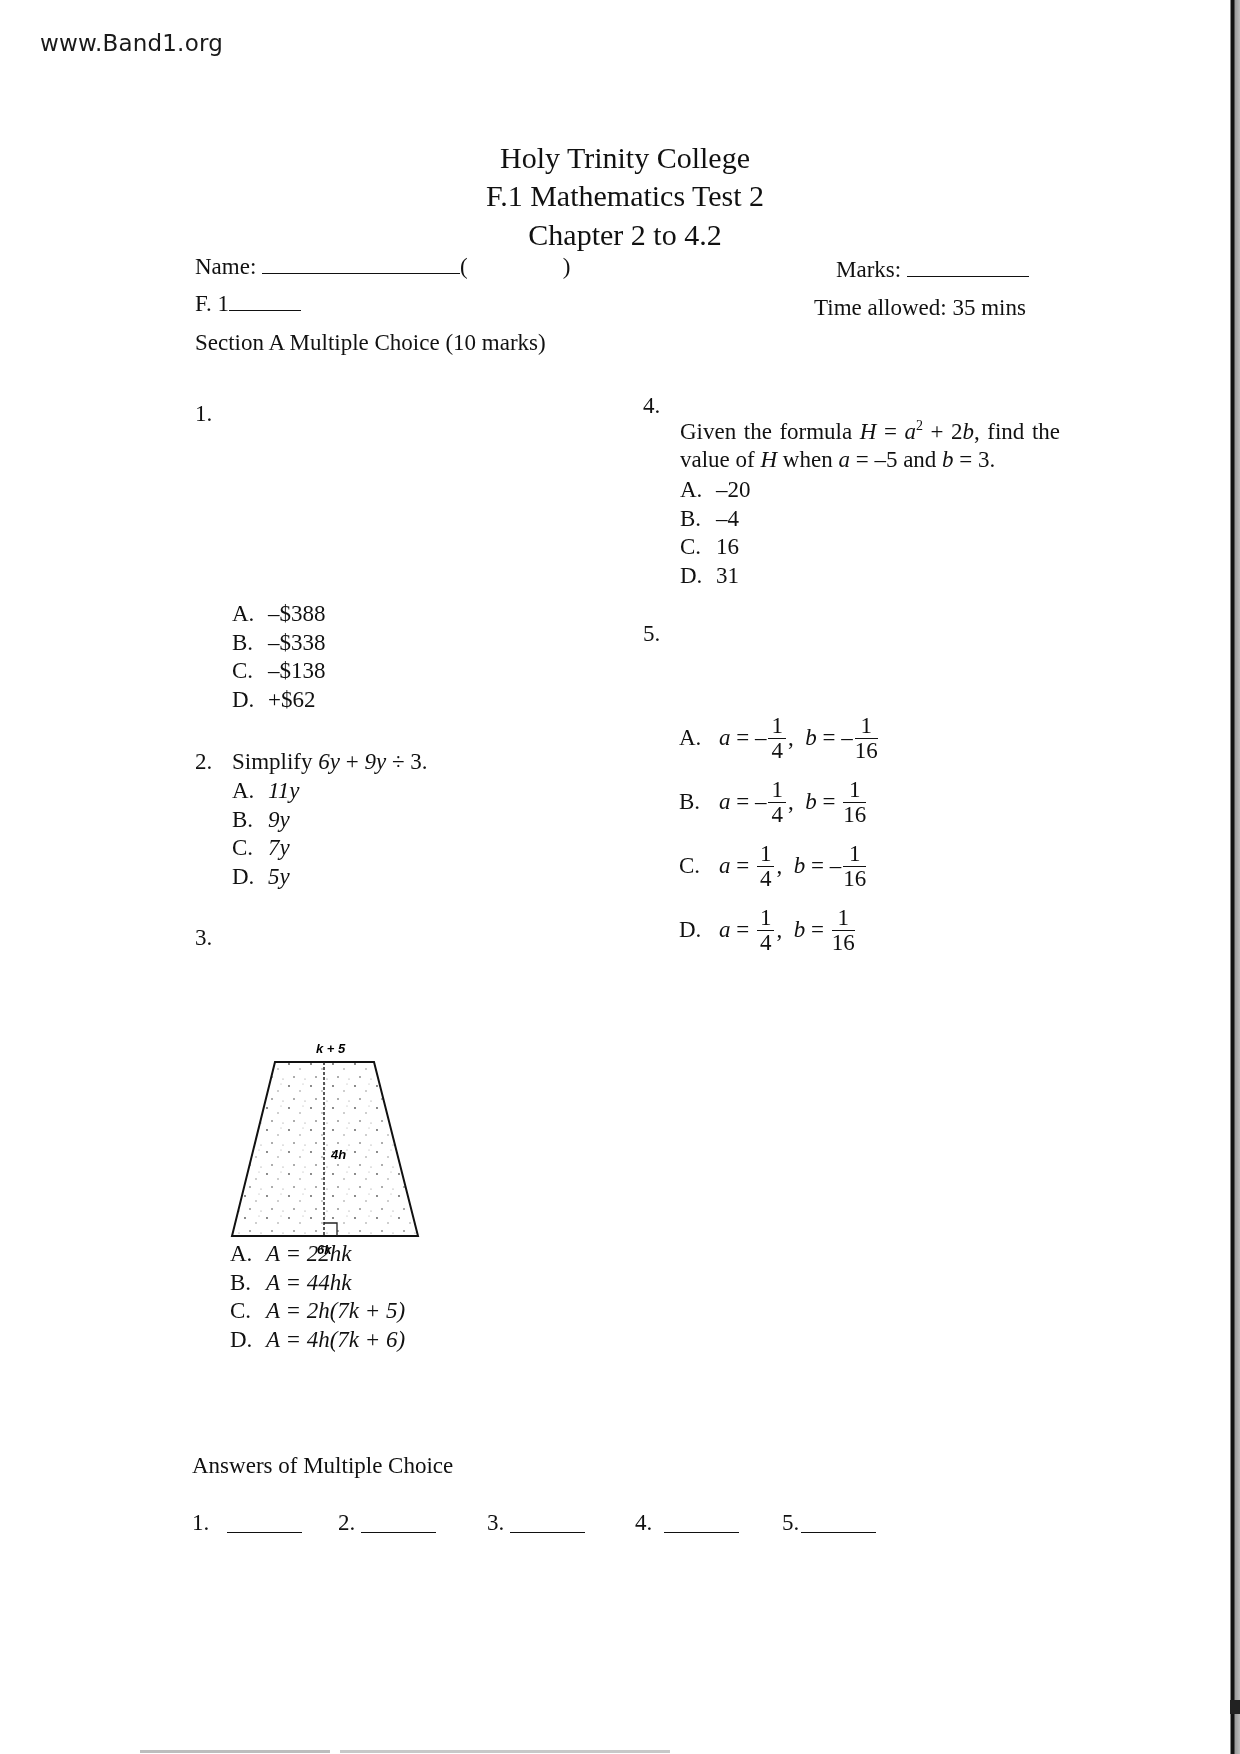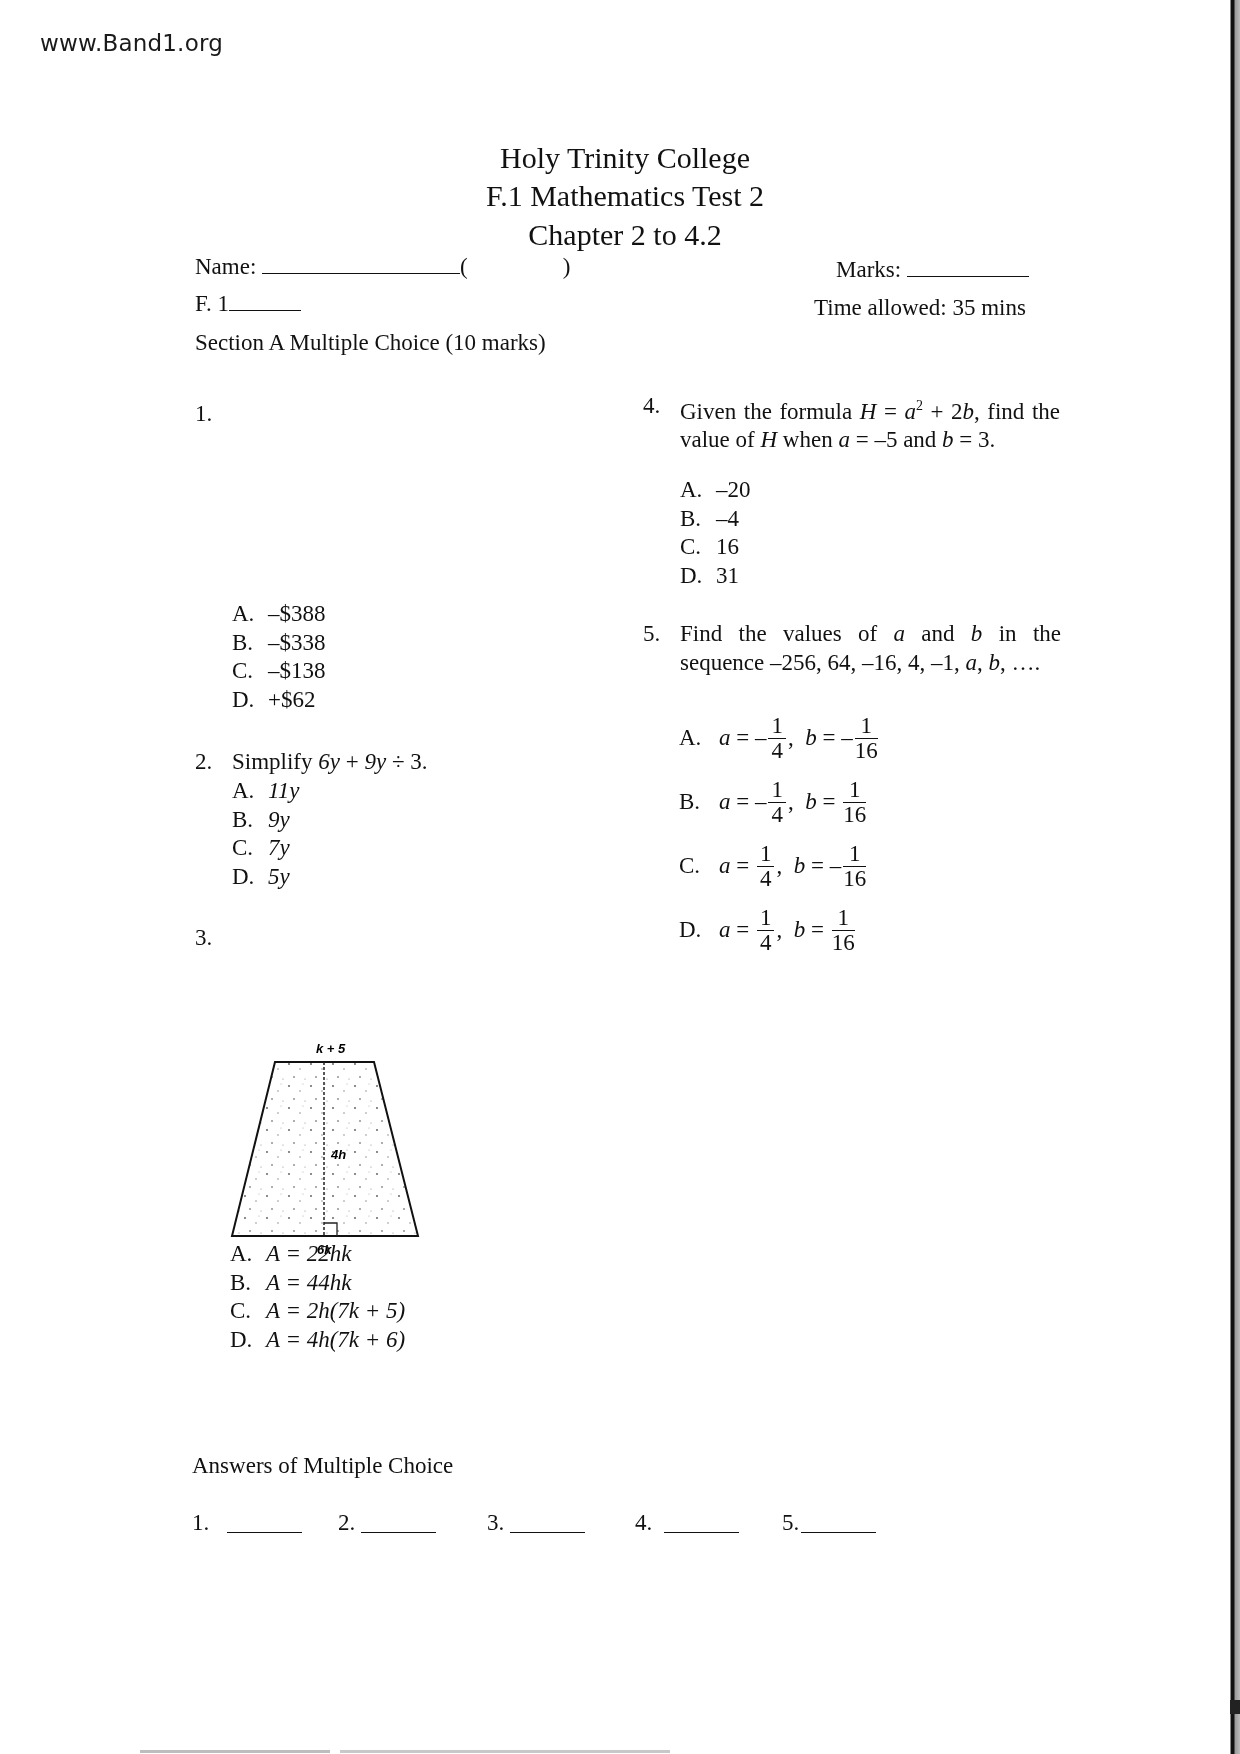--- a/index.html
+++ b/index.html
@@ -111,33 +111,32 @@
 
 <div class="abs" style="left:230px; top:1240px;">
   <div class="opt"><span class="lbl">A.</span><span class="it">A = 22hk</span></div>
   <div class="opt"><span class="lbl">B.</span><span class="it">A = 44hk</span></div>
   <div class="opt"><span class="lbl">C.</span><span class="it">A = 2h(7k + 5)</span></div>
   <div class="opt"><span class="lbl">D.</span><span class="it">A = 4h(7k + 6)</span></div>
 </div>
 
 <div class="abs q" style="left:643px; top:392px; width:420px; height:60px;">
   <span class="qnum">4.</span>
-  <div class="qtext" style="width:380px;">Given the formula <i>H</i> = <i>a</i><sup style="font-size:14px;">2</sup> + 2<i>b</i>, find the value of <i>H</i> when <i>a</i> = –5 and <i>b</i> = 3.</div>
+  <div class="qtext" style="width:380px;margin-top:20px;">Given the formula <i>H</i> = <i>a</i><sup style="font-size:14px;">2</sup> + 2<i>b</i>, find the value of <i>H</i> when <i>a</i> = –5 and <i>b</i> = 3.</div>
 
 </div>
 <div class="abs" style="left:680px; top:476px;">
   <div class="opt"><span class="lbl">A.</span><span>–20</span></div>
   <div class="opt"><span class="lbl">B.</span><span>–4</span></div>
   <div class="opt"><span class="lbl">C.</span><span>16</span></div>
   <div class="opt"><span class="lbl">D.</span><span>31</span></div>
 </div>
 
 <div class="abs q" style="left:643px; top:620px; width:420px; height:60px;">
   <span class="qnum">5.</span>
-  <div class="qtext" style="width:381px;">Find the values of <i>a</i> and <i>b</i> in the sequence –256, 64, –16, 4, –1, <i>a</i>, <i>b</i>, ….</div>
 
 </div>
 
 <div class="abs" style="left:679px; top:706px;">
   <div class="mathrow">
     <span class="lbl">A.</span>
     <i>a</i>&nbsp;=&nbsp;<span>–</span><span class="frac">
         <span class="num">1</span>
         <span class="den">4</span>
       </span>,&nbsp;&nbsp;

